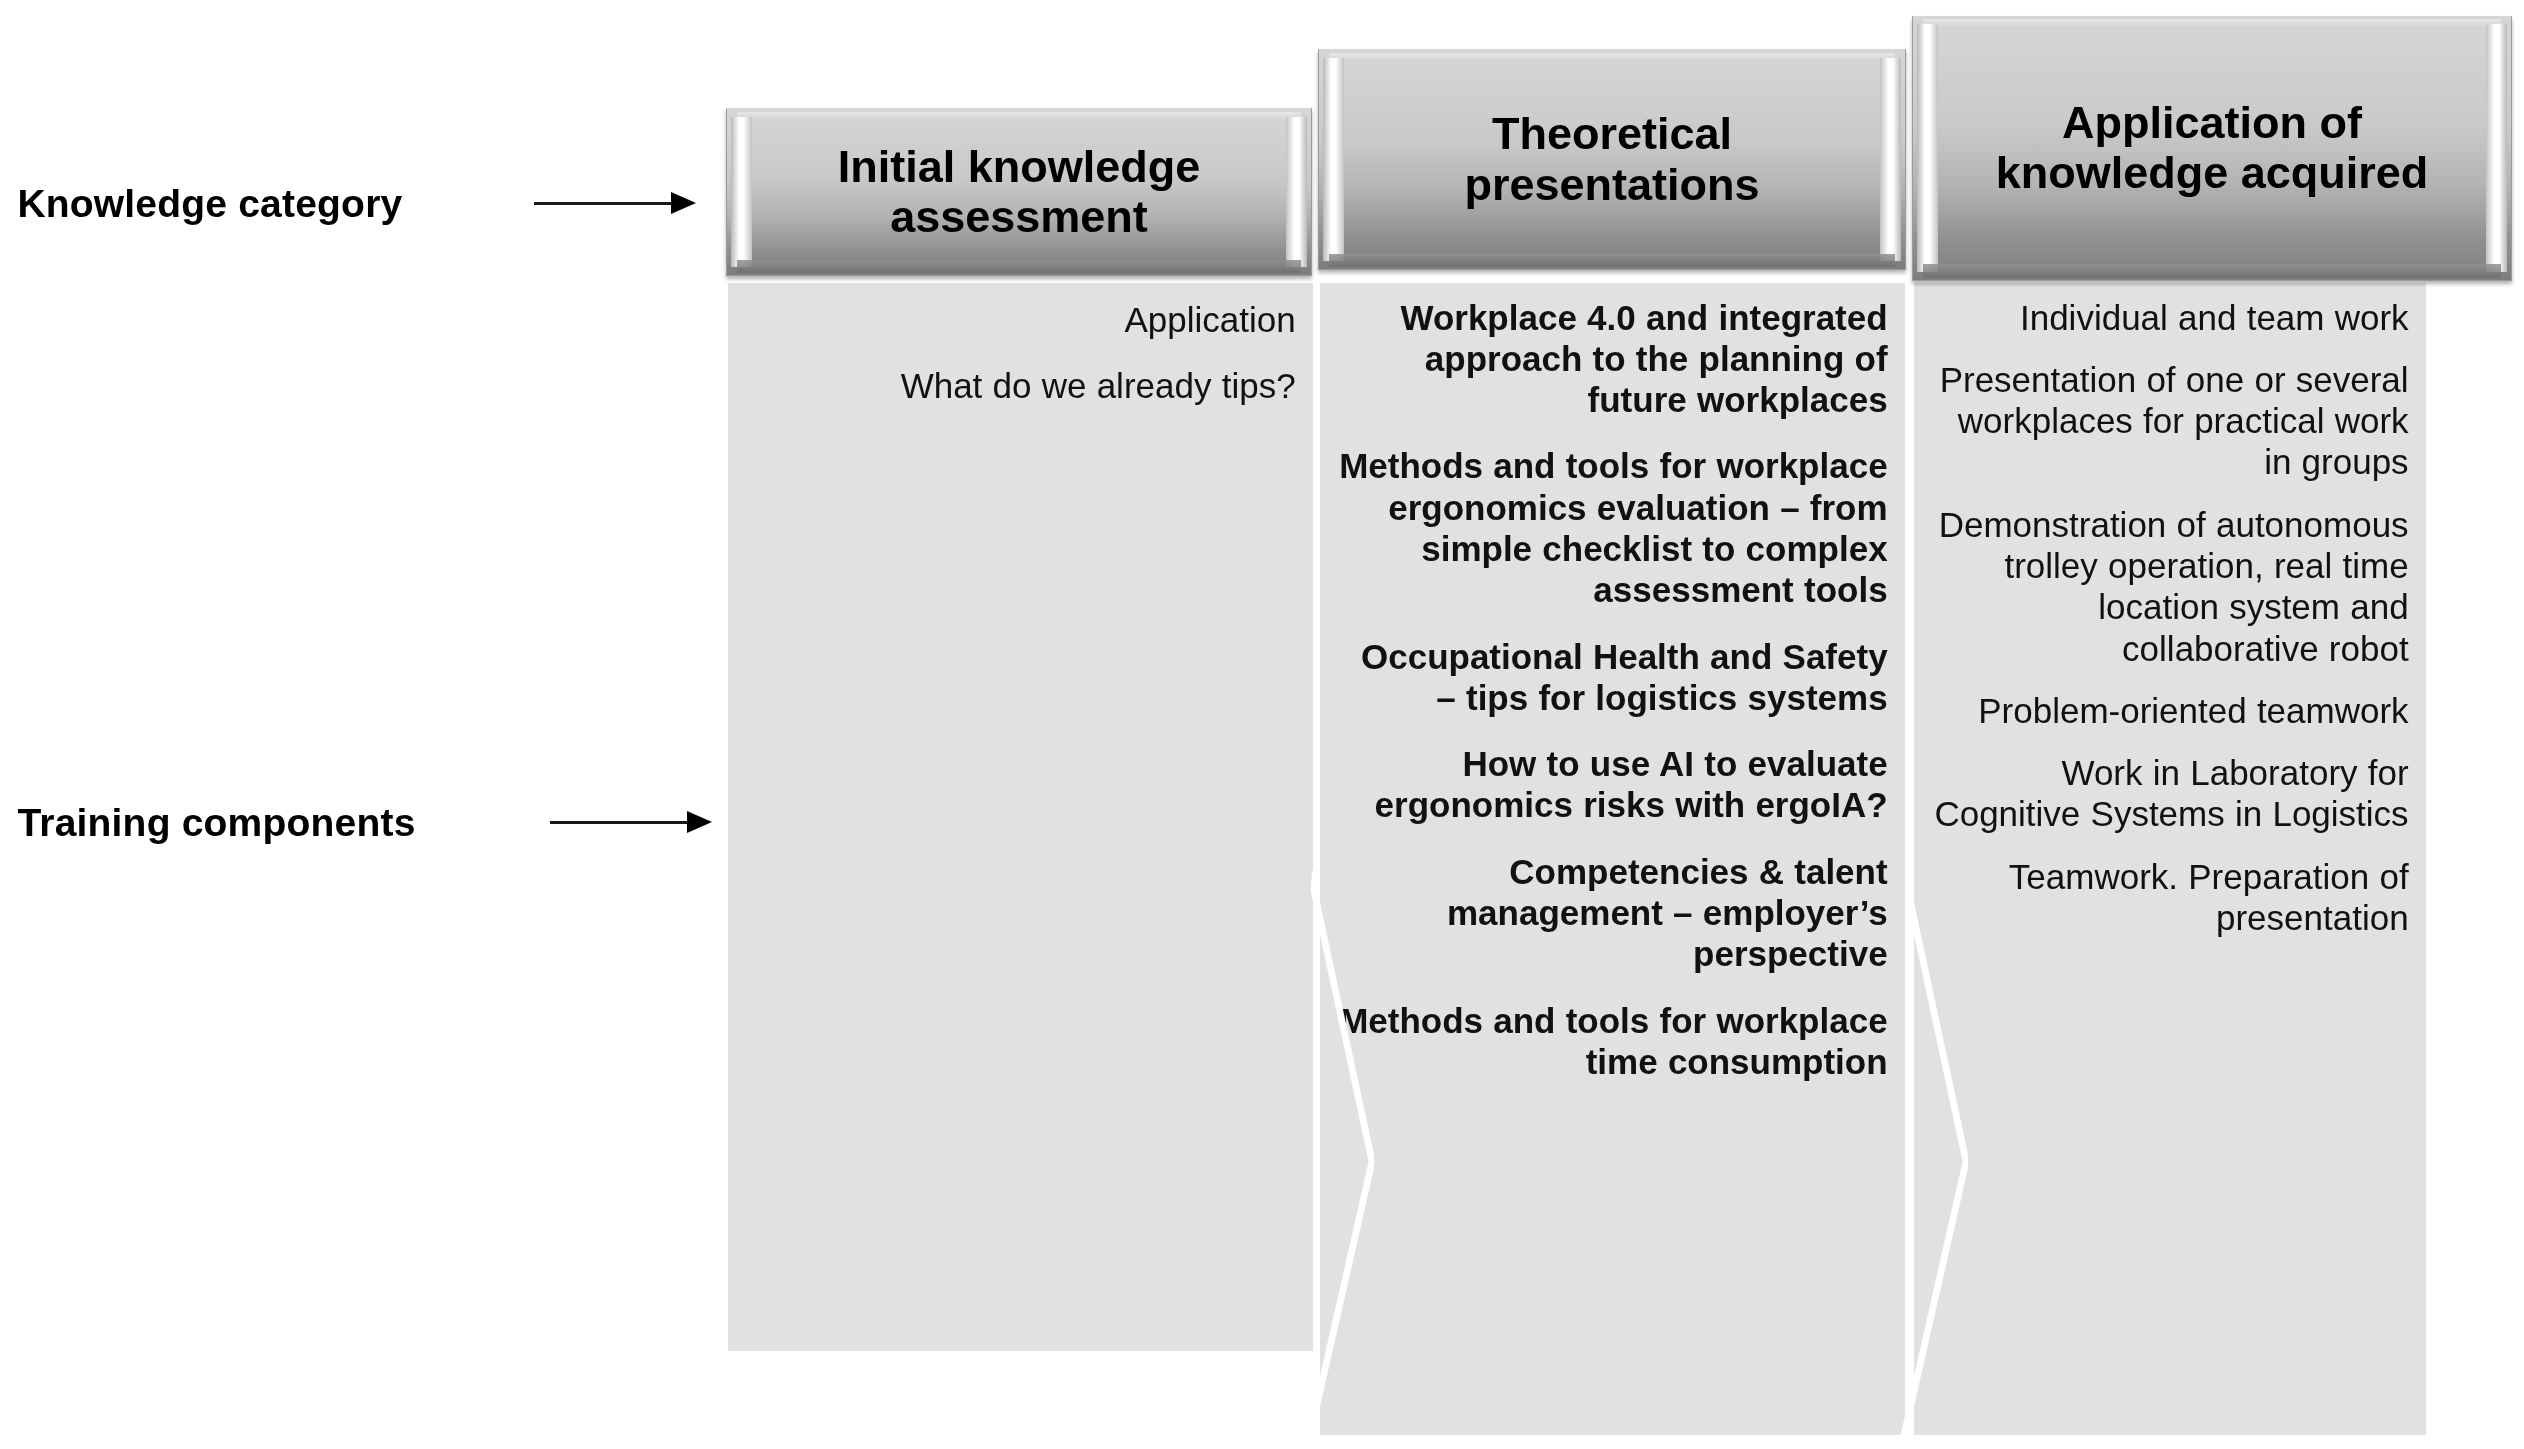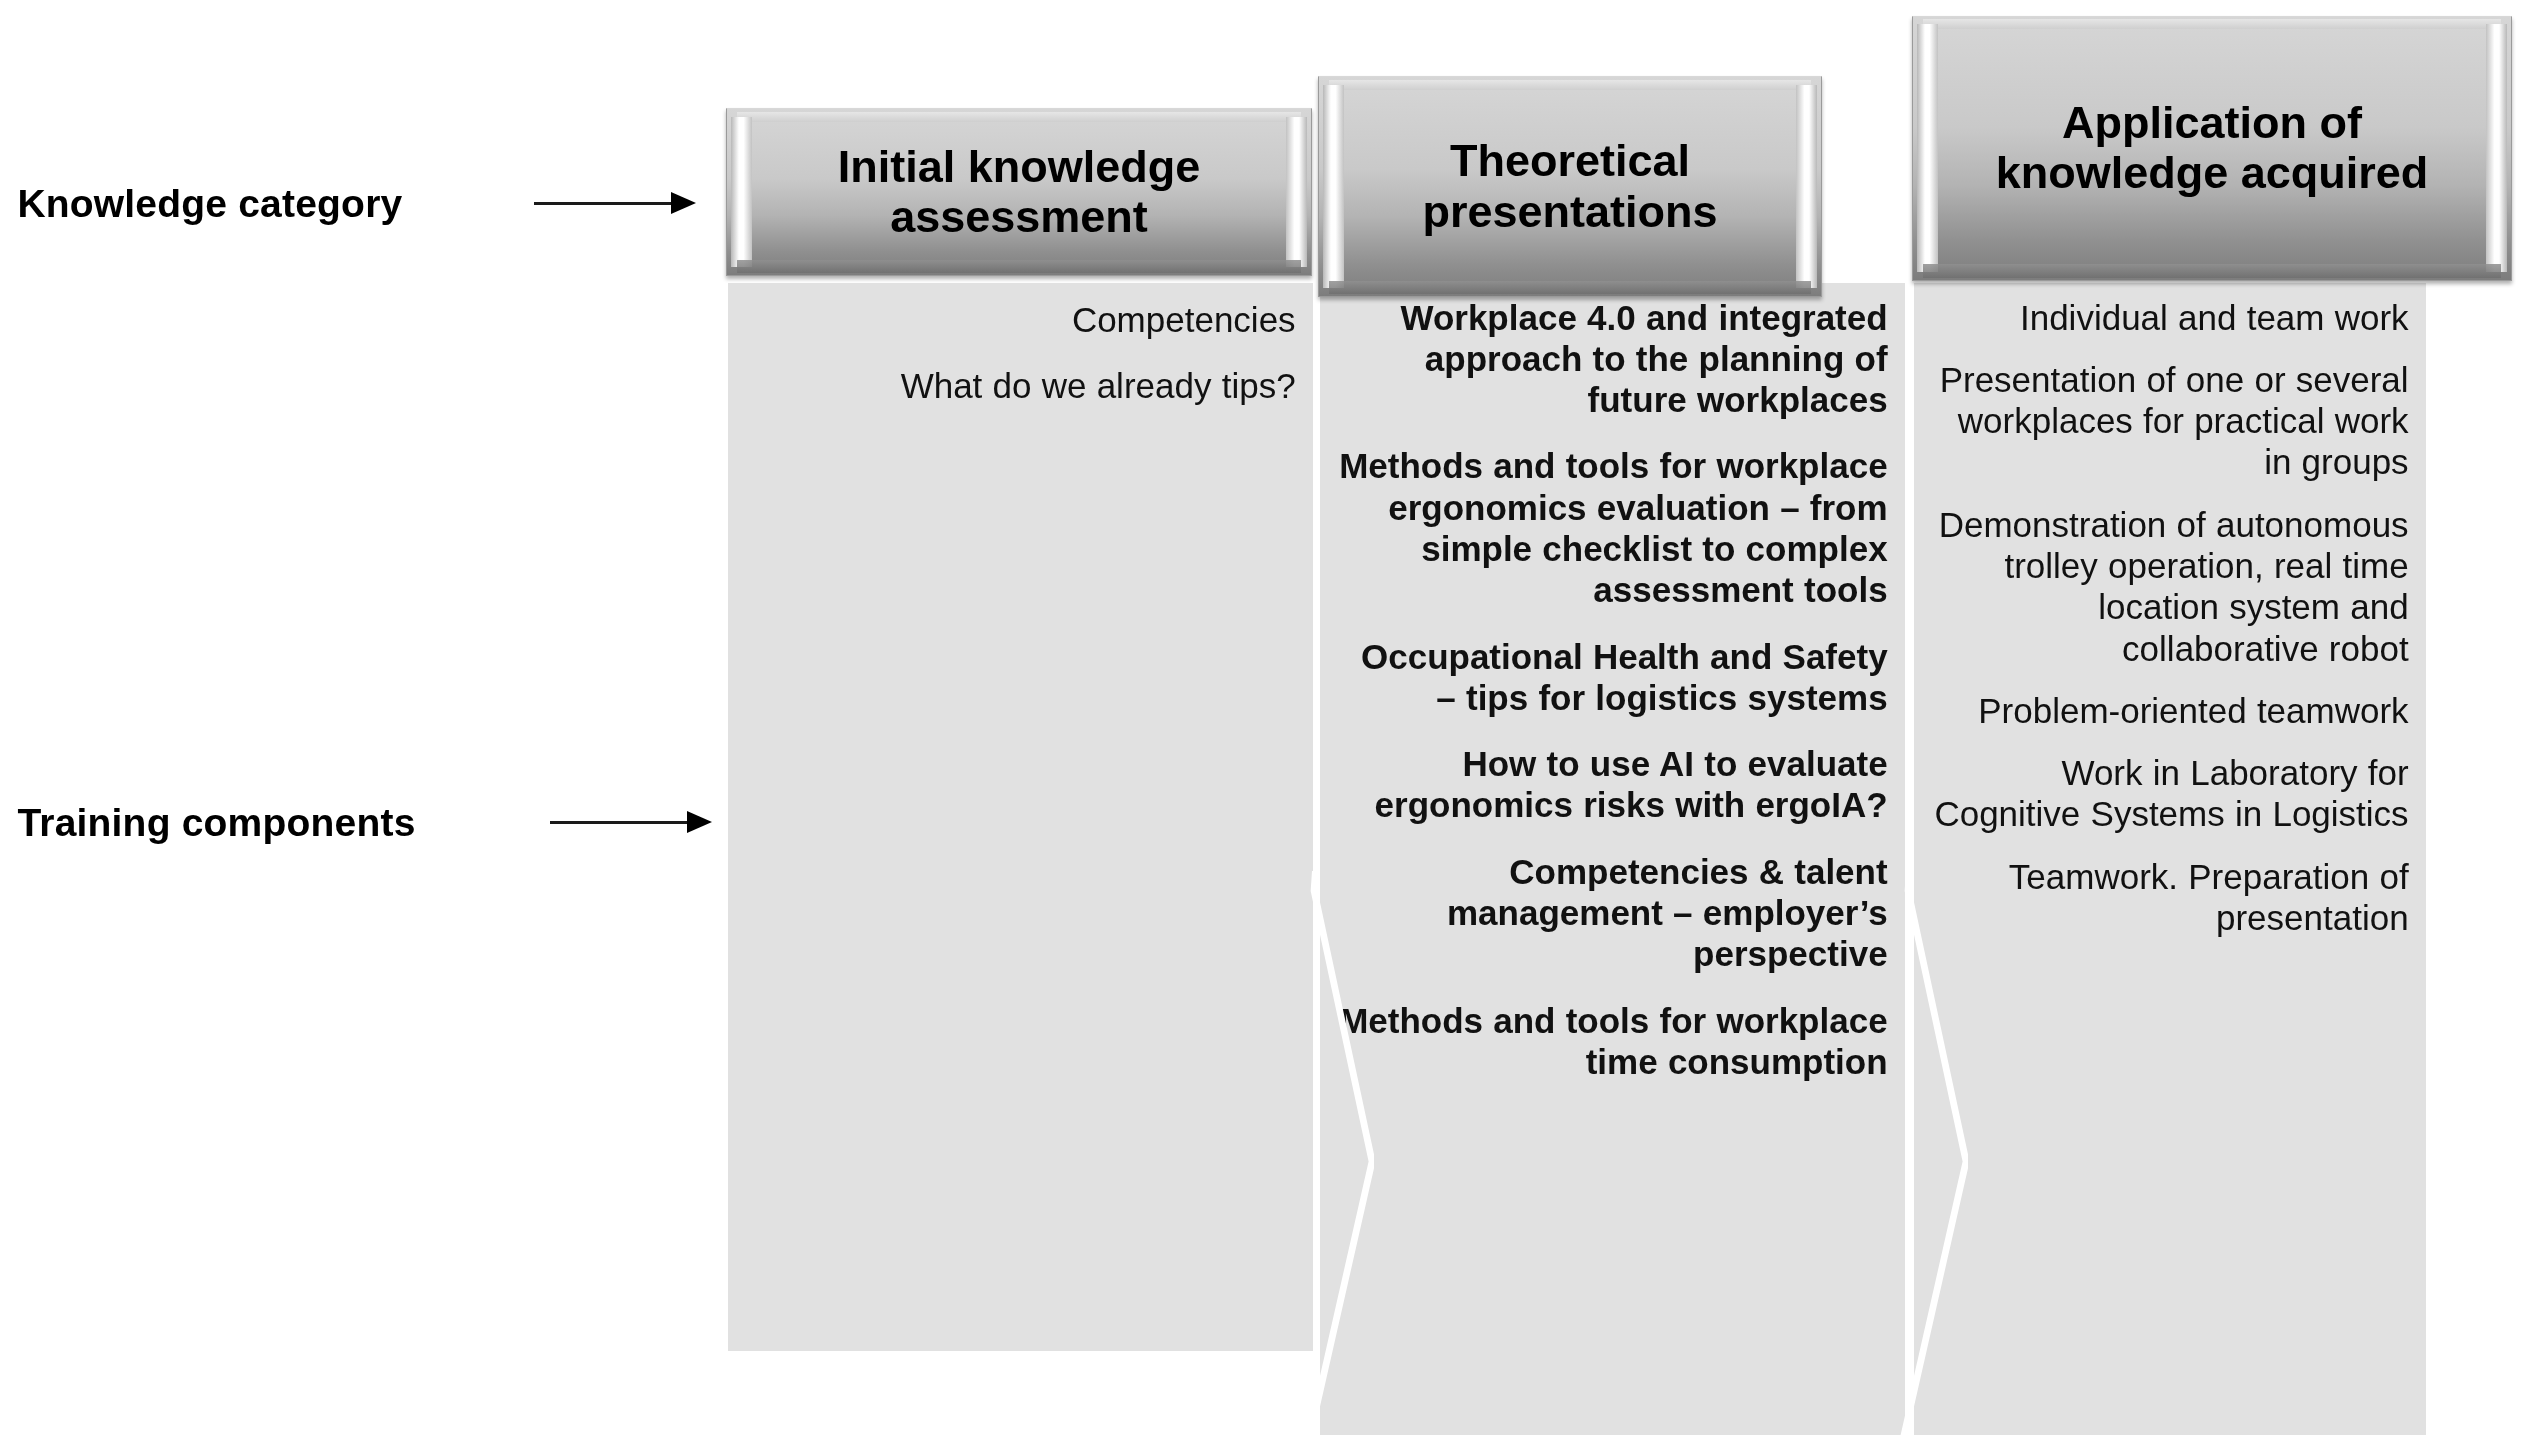--- a/index.html
+++ b/index.html
@@ -115,21 +115,21 @@
 
   <div class="side-label" style="left:17.4px;top:803px;">Training components</div>
 
   <div class="arrow" style="left:550px;top:803px;width:163px;">
     <div class="shaft" style="width:137px;"></div>
     <div class="head" style="left:137px;"></div>
   </div>
 
   <div class="panel" style="left:728px;top:283px;width:585px;height:1068px;">
     <div class="plist" style="top:15.5px;">
-      <div class="pitem">Competencies</div>
+      <div class="pitem">Application</div>
       <div class="pitem">What do we already tips?</div>
     </div>
   </div>
 
   <div class="panel" style="left:1320px;top:283px;width:585px;height:1152px;">
     <div class="plist" style="top:13.5px;font-weight:bold;">
       <div class="pitem">Workplace 4.0 and integrated approach to the planning of future workplaces</div>
       <div class="pitem">Methods and tools for workplace ergonomics evaluation – from simple checklist to complex assessment tools</div>
       <div class="pitem">Occupational Health and Safety – tips for logistics systems</div>
       <div class="pitem">How to use AI to evaluate ergonomics risks with ergoIA?</div>
@@ -162,21 +162,21 @@
 
   <div class="hdr" style="left:726px;top:108px;width:586px;height:168px;">
     <div class="bev-t"></div>
     <div class="bev-l"></div>
     <div class="bev-r"></div>
     <div class="bev-b"></div>
     <div class="htxt">Initial knowledge
 assessment</div>
   </div>
 
-  <div class="hdr" style="left:1318px;top:76px;width:504px;height:221px;">
+  <div class="hdr" style="left:1318px;top:49px;width:588px;height:221px;">
     <div class="bev-t"></div>
     <div class="bev-l"></div>
     <div class="bev-r"></div>
     <div class="bev-b"></div>
     <div class="htxt">Theoretical
 presentations</div>
   </div>
 
   <div class="hdr" style="left:1912px;top:15.5px;width:600px;height:265px;">
     <div class="bev-t"></div>

